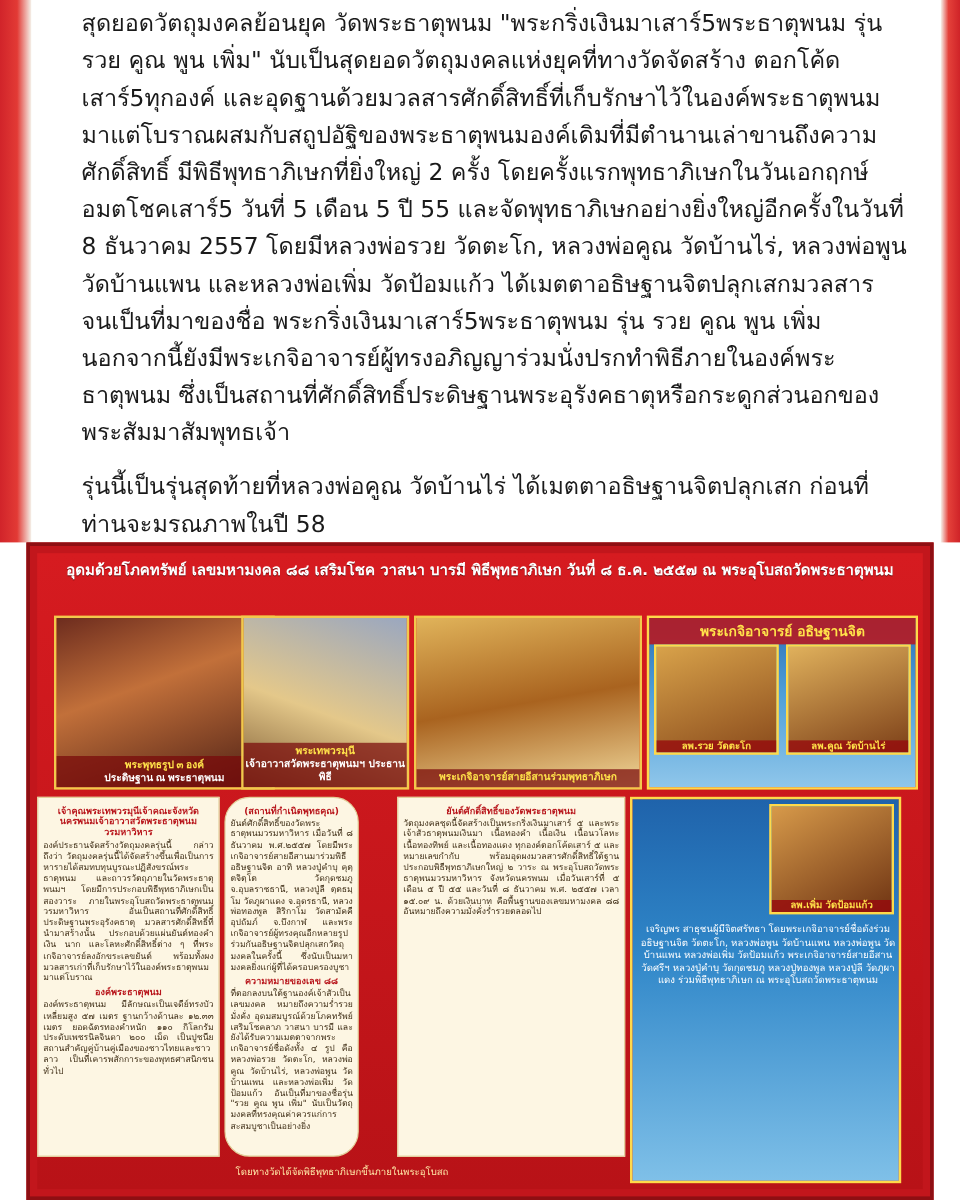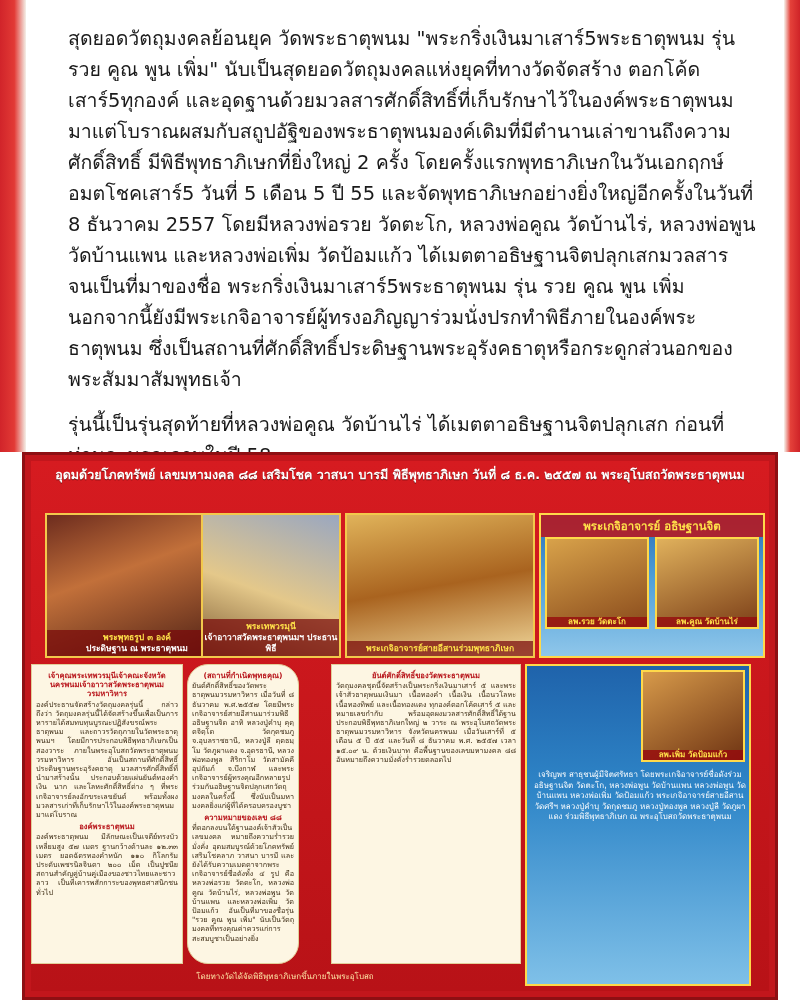--- a/index.html
+++ b/index.html
@@ -22,21 +22,21 @@
 
   
   .article {
     position: absolute;
     left: 0;
     top: 0;
     width: 800px;
     height: 452px;
     background: #ffffff;
     box-sizing: border-box;
-    padding: 23px 44px 0 68px;
+    padding: 4px 44px 0 68px;
   }
   .article p {
     margin: 0 0 14px 0;
     font-size: 19.5px;
     line-height: 31px;
     color: #1a1a1a;
     text-align: left;
     font-family: "DejaVu Sans", "Liberation Sans", sans-serif;
   }
 
@@ -97,21 +97,21 @@
     width: 720px; height: 145px;
   }
   .photo {
     position: absolute;
     top: 0;
     height: 145px;
     border: 2px solid #f2c94c;
     box-sizing: border-box;
     overflow: hidden;
   }
-  .ph1 { left: 0;   width: 184px; background: linear-gradient(160deg,#6d2c1e 0%, #c2703a 40%, #4a1d14 100%); }
+  .ph1 { left: 0;   width: 184px; background: linear-gradient(160deg,#6d2c1e 0%, #c2703a 40%, #4a1d14 100%); font-family: Liberation Serif, serif; }
   .ph2 { left: 156px; width: 140px; background: linear-gradient(200deg,#9aa7c0 0%, #e4c88a 55%, #7d5b33 100%); }
   .ph3 { left: 300px; width: 190px; background: linear-gradient(170deg,#e0b35a 0%, #a9631f 50%, #f0d79a 100%); }
   .ph4 { left: 494px; width: 226px; height: 145px; background: linear-gradient(180deg,#2d6fb5 0%, #4f9fd8 45%, #8fc6ea 100%); border-color:#ffd94a; }
 
   .photo-caption {
     position: absolute;
     left: 0; right: 0; bottom: 0;
     background: rgba(120,8,10,0.72);
     color: #ffe24a;
     font-size: 8.5px;

